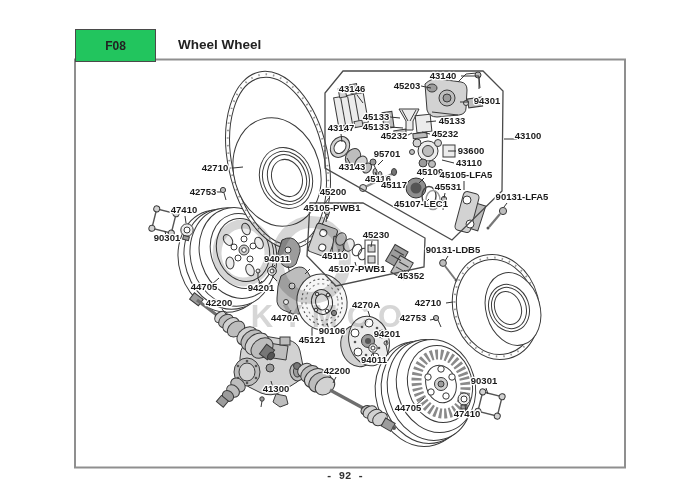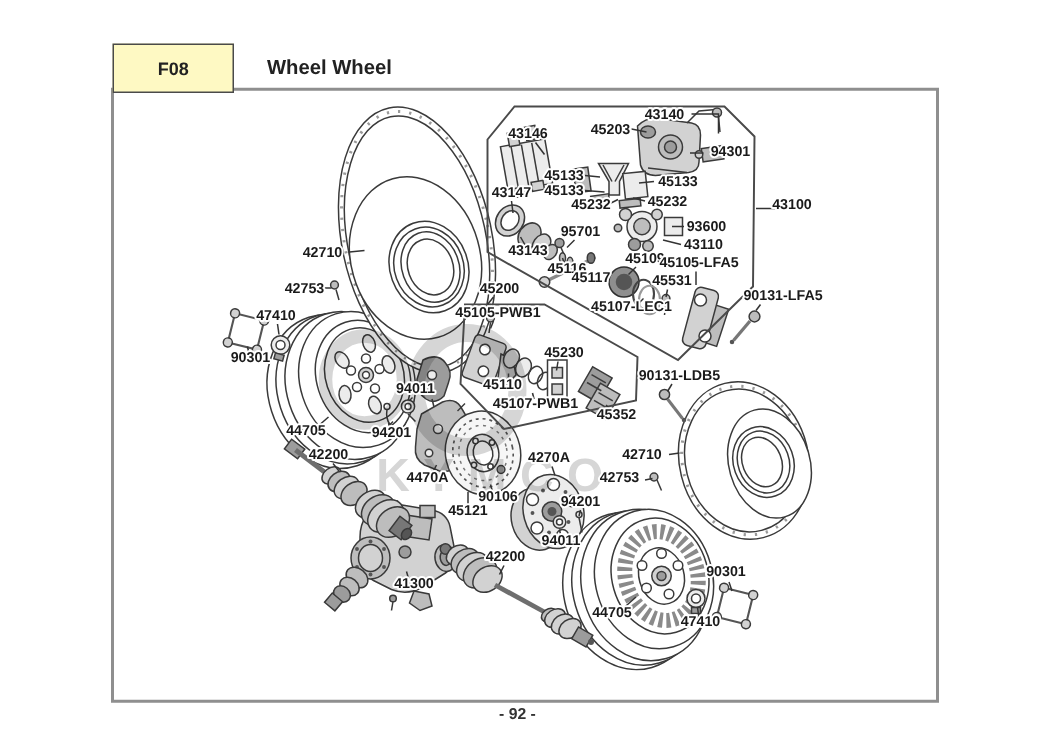--- a/index.html
+++ b/index.html
@@ -1,24 +1,24 @@
 <!DOCTYPE html>
 <html><head>
 <meta charset="utf-8">
 <style>
   html,body{margin:0;padding:0;background:#fff;}
   .page{position:relative;width:700px;height:495px;background:#fff;overflow:hidden;
         font-family:"Liberation Sans",sans-serif;}
   .page svg{position:absolute;left:0;top:0;}
   .code-box{position:absolute;left:75px;top:29px;width:79px;height:31px;border:1.5px solid #4a4a4a;
-            display:flex;align-items:center;justify-content:center;background:#fef9c3;
+            display:flex;align-items:center;justify-content:center;background:#22c55e;
             font-size:12px;font-weight:bold;color:#222;z-index:5;}
   .hdr-title{position:absolute;left:178px;top:37px;font-size:13.5px;font-weight:bold;color:#222;z-index:5;}
   .page-num{position:absolute;left:0;right:10px;top:470px;text-align:center;font-size:10.5px;
-            font-weight:600;color:#333;z-index:5;}
+            font-weight:600;color:#333;z-index:5;font-family:Liberation Mono, monospace;}
   .plabel{font:bold 9.5px "Liberation Sans",sans-serif;paint-order:stroke;stroke:#fff;
           stroke-width:2.6px;stroke-linejoin:round;}
   .wm-text{font:bold 31px "Liberation Sans",sans-serif;letter-spacing:9px;}
   .s{stroke:#3a3a3a;stroke-width:1;}
   .fn{fill:none}.fw{fill:#fff}.f1{fill:#ececec}.f2{fill:#d2d2d2}.f3{fill:#bdbdbd}
   .f4{fill:#9c9c9c}.f5{fill:#777}.f6{fill:#555}
 </style>
 </head>
 <body>
 

